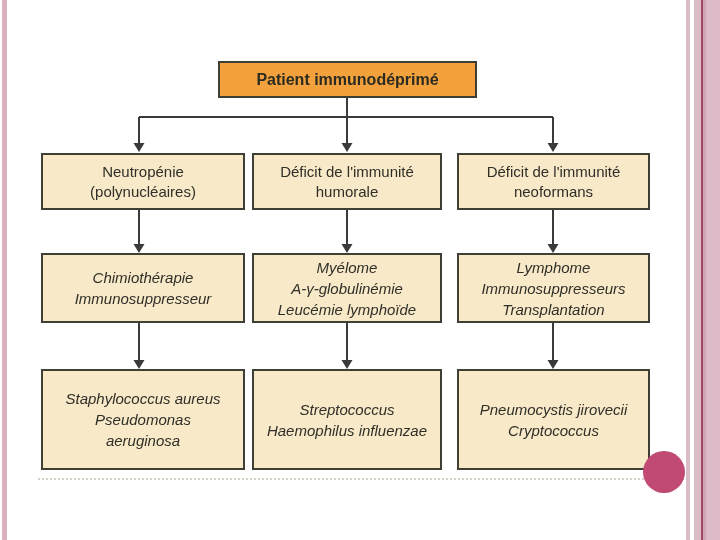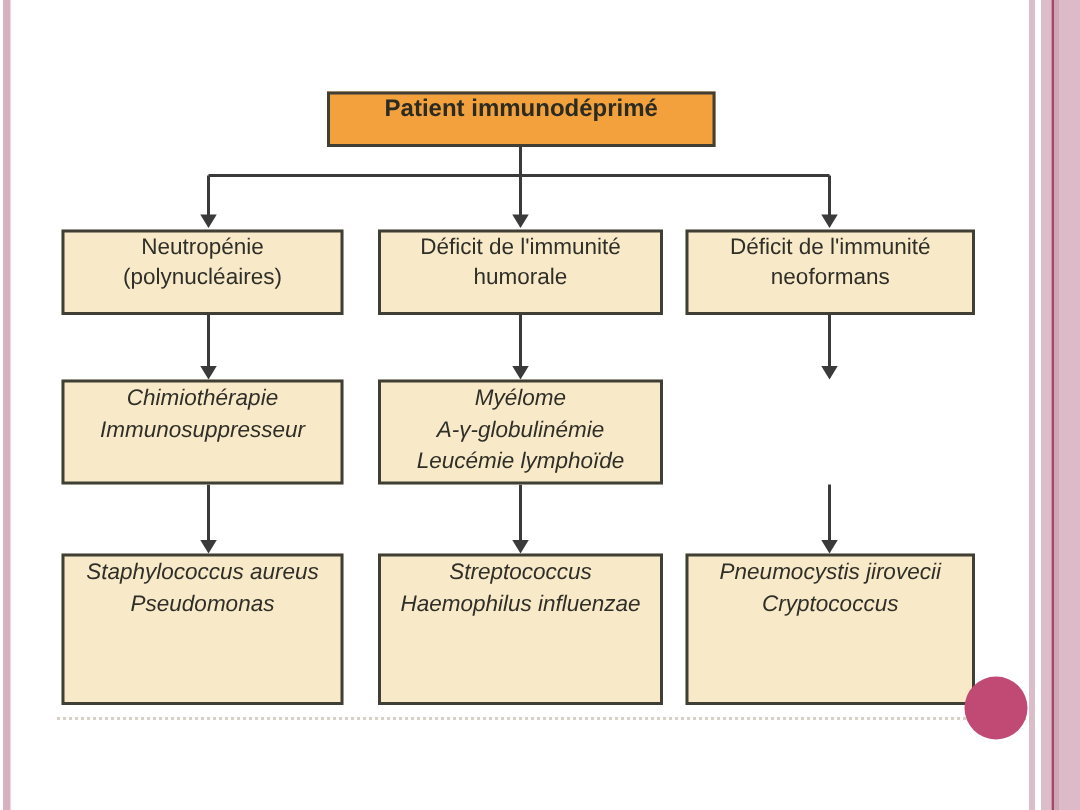--- a/index.html
+++ b/index.html
@@ -13,28 +13,28 @@
   .stripe.right-a{left:686px;width:4px;background:#dabdc9;}
   .stripe.right-b{left:694px;width:7px;background:#dabdc9;}
   .stripe.right-c{left:701px;width:2px;background:#a04a66;}
   .stripe.right-d{left:703px;width:3px;background:#cfa6b5;}
   .stripe.right-e{left:706px;width:14px;background:#dcbac7;}
 
   
   .box{
     position:absolute;box-sizing:border-box;
     border:2px solid #3f3f35;background:#f8e9c9;
-    display:flex;flex-direction:column;align-items:center;
+    display:flex;flex-direction:column;align-items:center;justify-content:center;
     text-align:center;color:#2f2f28;font-size:15px;line-height:20px;
   }
   .title-box{
     left:218px;top:61px;width:259px;height:37px;
     background:#f2a13c;font-weight:bold;font-size:16px;color:#2b2b22;
   }
-  .col1{left:41px;width:188px;}
+  .col1{left:41px;width:204px;}
   .col2{left:252px;width:190px;}
   .col3{left:457px;width:193px;}
   .row1{top:153px;height:57px;}
   .row2{top:253px;height:70px;line-height:21px;font-style:italic;}
   .row3{top:369px;height:101px;line-height:21px;}
   .pathogens .line{font-style:italic;}
   .pathogens .line.upright{font-style:normal;}
   .line{display:block;}
 
   .connectors{position:absolute;left:0;top:0;}
@@ -106,24 +106,30 @@
 
   <div class="box col1 row2">
     <span class="line">Chimiothérapie</span>
     <span class="line">Immunosuppresseur</span>
   </div>
   <div class="box col2 row2">
     <span class="line">Myélome</span>
     <span class="line">A-γ-globulinémie</span>
     <span class="line">Leucémie lymphoïde</span>
   </div>
+  <div class="box col3 row2">
+    <span class="line">Lymphome</span>
+    <span class="line">Immunosuppresseurs</span>
+    <span class="line">Transplantation</span>
+  </div>
 
   <div class="box col1 row3 pathogens">
     <span class="line">Staphylococcus aureus</span>
     <span class="line">Pseudomonas</span>
+    <span class="line">aeruginosa</span>
   </div>
   <div class="box col2 row3 pathogens">
     <span class="line">Streptococcus</span>
     <span class="line">Haemophilus influenzae</span>
   </div>
   <div class="box col3 row3 pathogens">
     <span class="line">Pneumocystis jirovecii</span>
     <span class="line">Cryptococcus</span>
   </div>
 

